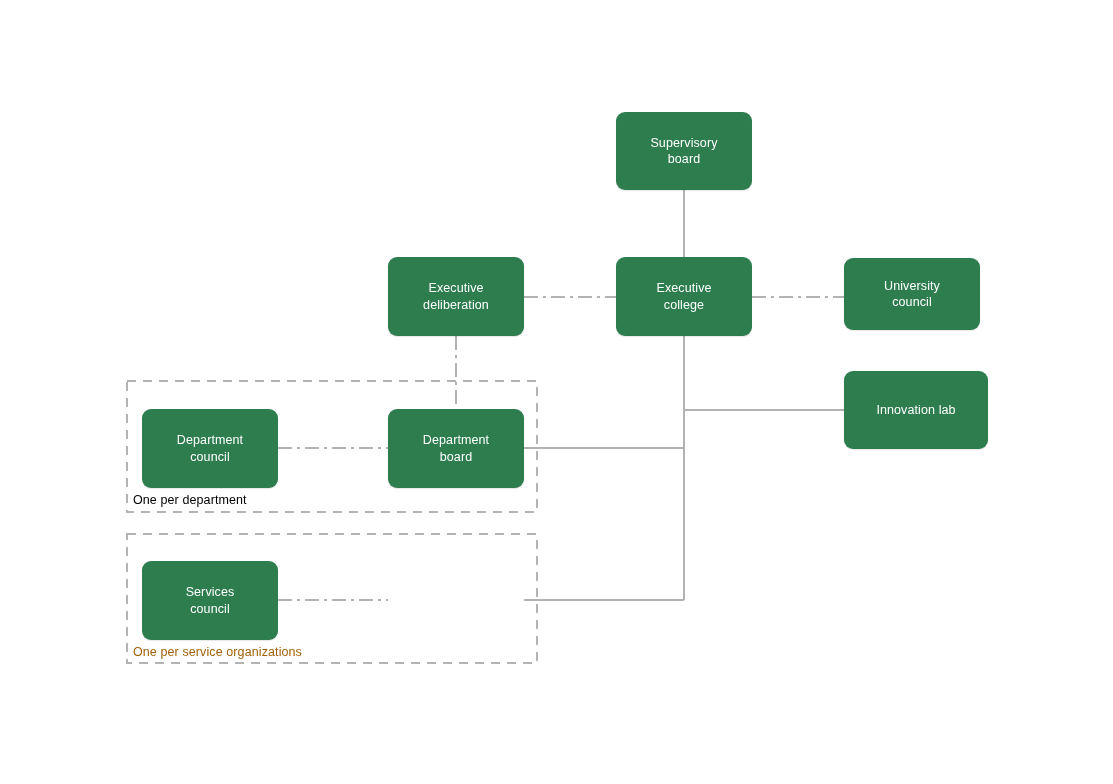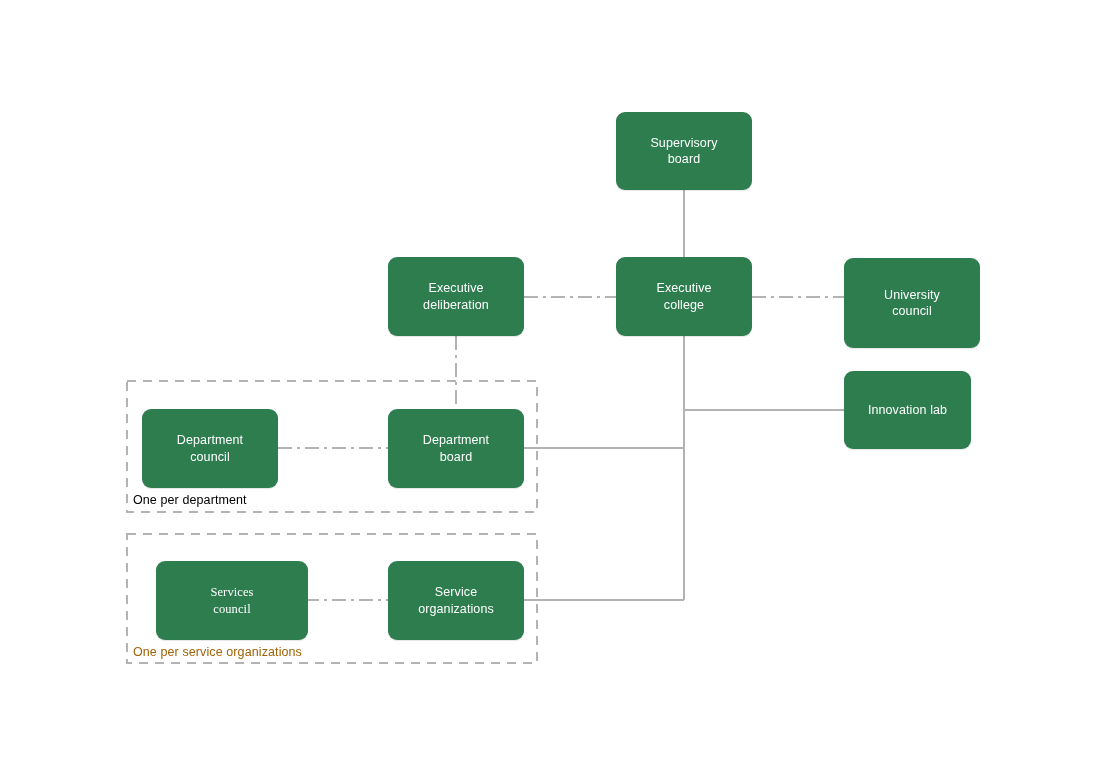--- a/index.html
+++ b/index.html
@@ -98,41 +98,38 @@
   </div>
 
   <div class="node" style="left: 388px; top: 257px; width: 136px; height: 79px; background: rgb(45, 125, 79);">
     <span>Executive<br>deliberation</span>
   </div>
 
   <div class="node" style="left: 616px; top: 257px; width: 136px; height: 79px; background: rgb(45, 125, 79);">
     <span>Executive<br>college</span>
   </div>
 
-  <div class="node" style="left: 844px; top: 258px; width: 136px; height: 90px; background: rgb(45, 125, 79);">
+  <div class="node" style="left: 844px; top: 258px; width: 136px; height: 72px; background: rgb(45, 125, 79);">
     <span>University<br>council</span>
   </div>
 
-  <div class="node" style="left: 844px; top: 371px; width: 127px; height: 78px; background: rgb(45, 125, 79);">
+  <div class="node" style="left: 844px; top: 371px; width: 144px; height: 78px; background: rgb(45, 125, 79);">
     <span>Innovation lab</span>
   </div>
 
   <div class="node" style="left: 142px; top: 409px; width: 136px; height: 79px; background: rgb(45, 125, 79);">
     <span>Department<br>council</span>
   </div>
 
   <div class="node" style="left: 388px; top: 409px; width: 136px; height: 79px; background: rgb(45, 125, 79);">
     <span>Department<br>board</span>
   </div>
 
-  <div class="node" style="left: 156px; top: 561px; width: 152px; height: 79px; background: rgb(45, 125, 79); font-family: Liberation Serif, serif;">
+  <div class="node" style="left: 142px; top: 561px; width: 136px; height: 79px; background: rgb(45, 125, 79);">
     <span>Services<br>council</span>
   </div>
 
-  <div class="node" style="left: 388px; top: 561px; width: 136px; height: 79px; background: rgb(45, 125, 79);">
-    <span>Service<br>organizations</span>
-  </div>
 
   <div class="group-label" style="left: 133px; top: 493px; color: #000000;">One per department</div>
 
   <div class="group-label" style="left: 133px; top: 645px; color: #a16207;">One per service organizations</div>
 
 </div>
 
 </body></html>

